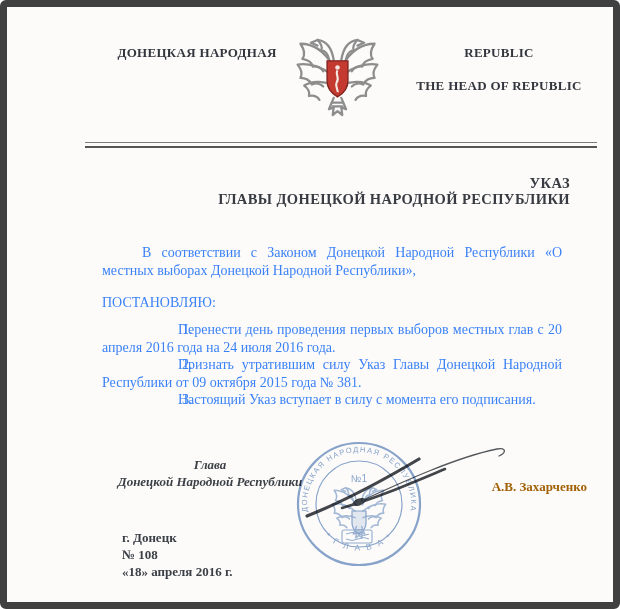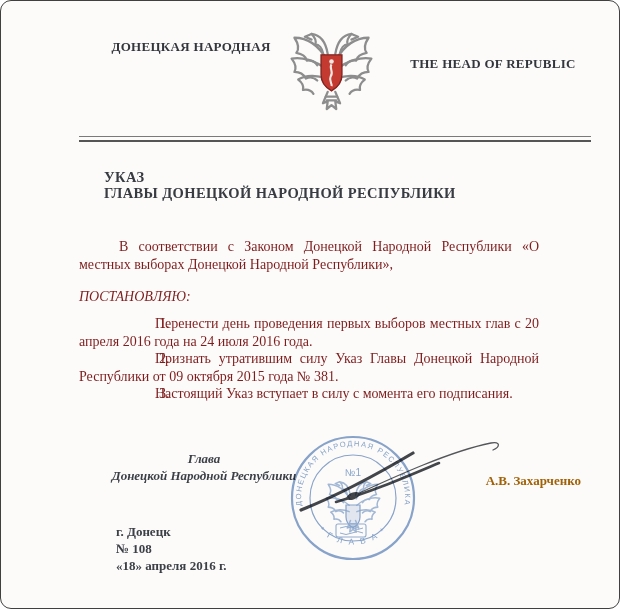--- a/index.html
+++ b/index.html
@@ -1,38 +1,38 @@
 <!DOCTYPE html>
 <html><head>
 <meta charset="utf-8">
 <style>
   html,body{margin:0;padding:0;background:#ffffff;}
   .page{
     position:relative;width:620px;height:609px;overflow:hidden;
-    background:#fcfbfa;border:1px solid #404040;border-radius:11px;
+    background:#fcfbfa;border:7px solid #404040;border-radius:6px;
     font-family:"Liberation Serif","DejaVu Serif",serif;
     color:#3a3e44;box-sizing:border-box;
   }
   
   .hdr-block{position:absolute;text-align:center;font-weight:bold;font-size:13px;line-height:16px;color:#33373d;letter-spacing:.3px;}
   .hdr-left{left:100px;top:38px;width:180px;}
   .hdr-right{left:402px;top:38px;width:180px;}
   .hdr-gap{height:17px;}
   .emblem-svg{position:absolute;left:283px;top:24px;width:95px;height:92px;color:#8d8d8d;}
   .rule{position:absolute;left:78px;top:135px;width:512px;height:3px;
         border-top:1.5px solid #7a7a7a;border-bottom:2.5px solid #555555;box-sizing:content-box;}
   
-  .title{position:absolute;left:103px;top:168px;width:460px;text-align:left;
+  .title{position:absolute;left:103px;top:168px;width:460px;text-align:right;
          font-weight:bold;font-size:14.5px;line-height:16px;color:#383c42;letter-spacing:.4px;}
   
-  .bodytext{position:absolute;left:78px;width:460px;font-size:14px;line-height:17.5px;
-            color:#7f1d1d;text-align:justify;}
+  .bodytext{position:absolute;left:95px;width:460px;font-size:14px;line-height:17.5px;
+            color:#3b82f6;text-align:justify;}
   .preamble{top:237px;}
   .preamble p{margin:0;text-indent:40px;}
-  .resolve{top:287px;text-align:left;font-style:italic;}
+  .resolve{top:287px;text-align:left;}
   .items{top:314px;}
   .items p{margin:0;text-indent:40px;}
   .li-num{display:inline-block;width:36px;}
   
   .sig-left{position:absolute;left:95px;top:450px;width:216px;text-align:center;
             font-weight:bold;font-size:13px;line-height:16.5px;color:#3b3f46;font-style:italic;}
   .sig-name{position:absolute;left:470px;top:472px;width:110px;text-align:right;
             font-weight:bold;font-size:13px;color:#a16207;}
   
   .footer{position:absolute;left:95px;top:522px;font-weight:bold;font-size:13px;
@@ -78,20 +78,21 @@
         </g>
       </symbol>
     </defs>
     <use href="#eagle-sym" x="0" y="0" width="100" height="96"></use>
     <path d="M39 31 L61 31 L61 52 C61 60 57 65 50 69 C43 65 39 60 39 52 Z" fill="#c43a31" stroke="#7f241f" stroke-width="1.4"></path>
     <circle cx="50" cy="38" r="2.4" fill="#f2e7e2"></circle>
     <path d="M50 41 C47 45 53 49 49 54 C47 58 51 61 50 64" fill="none" stroke="#f2e7e2" stroke-width="2.2"></path>
   </svg>
 
   <div class="hdr-block hdr-right">
+    <div>REPUBLIC</div>
     <div class="hdr-gap"></div>
     <div>THE HEAD OF REPUBLIC</div>
   </div>
 
   <div class="rule"></div>
 
   <div class="title">
     <div>УКАЗ</div>
     <div>ГЛАВЫ ДОНЕЦКОЙ НАРОДНОЙ РЕСПУБЛИКИ</div>
   </div>

